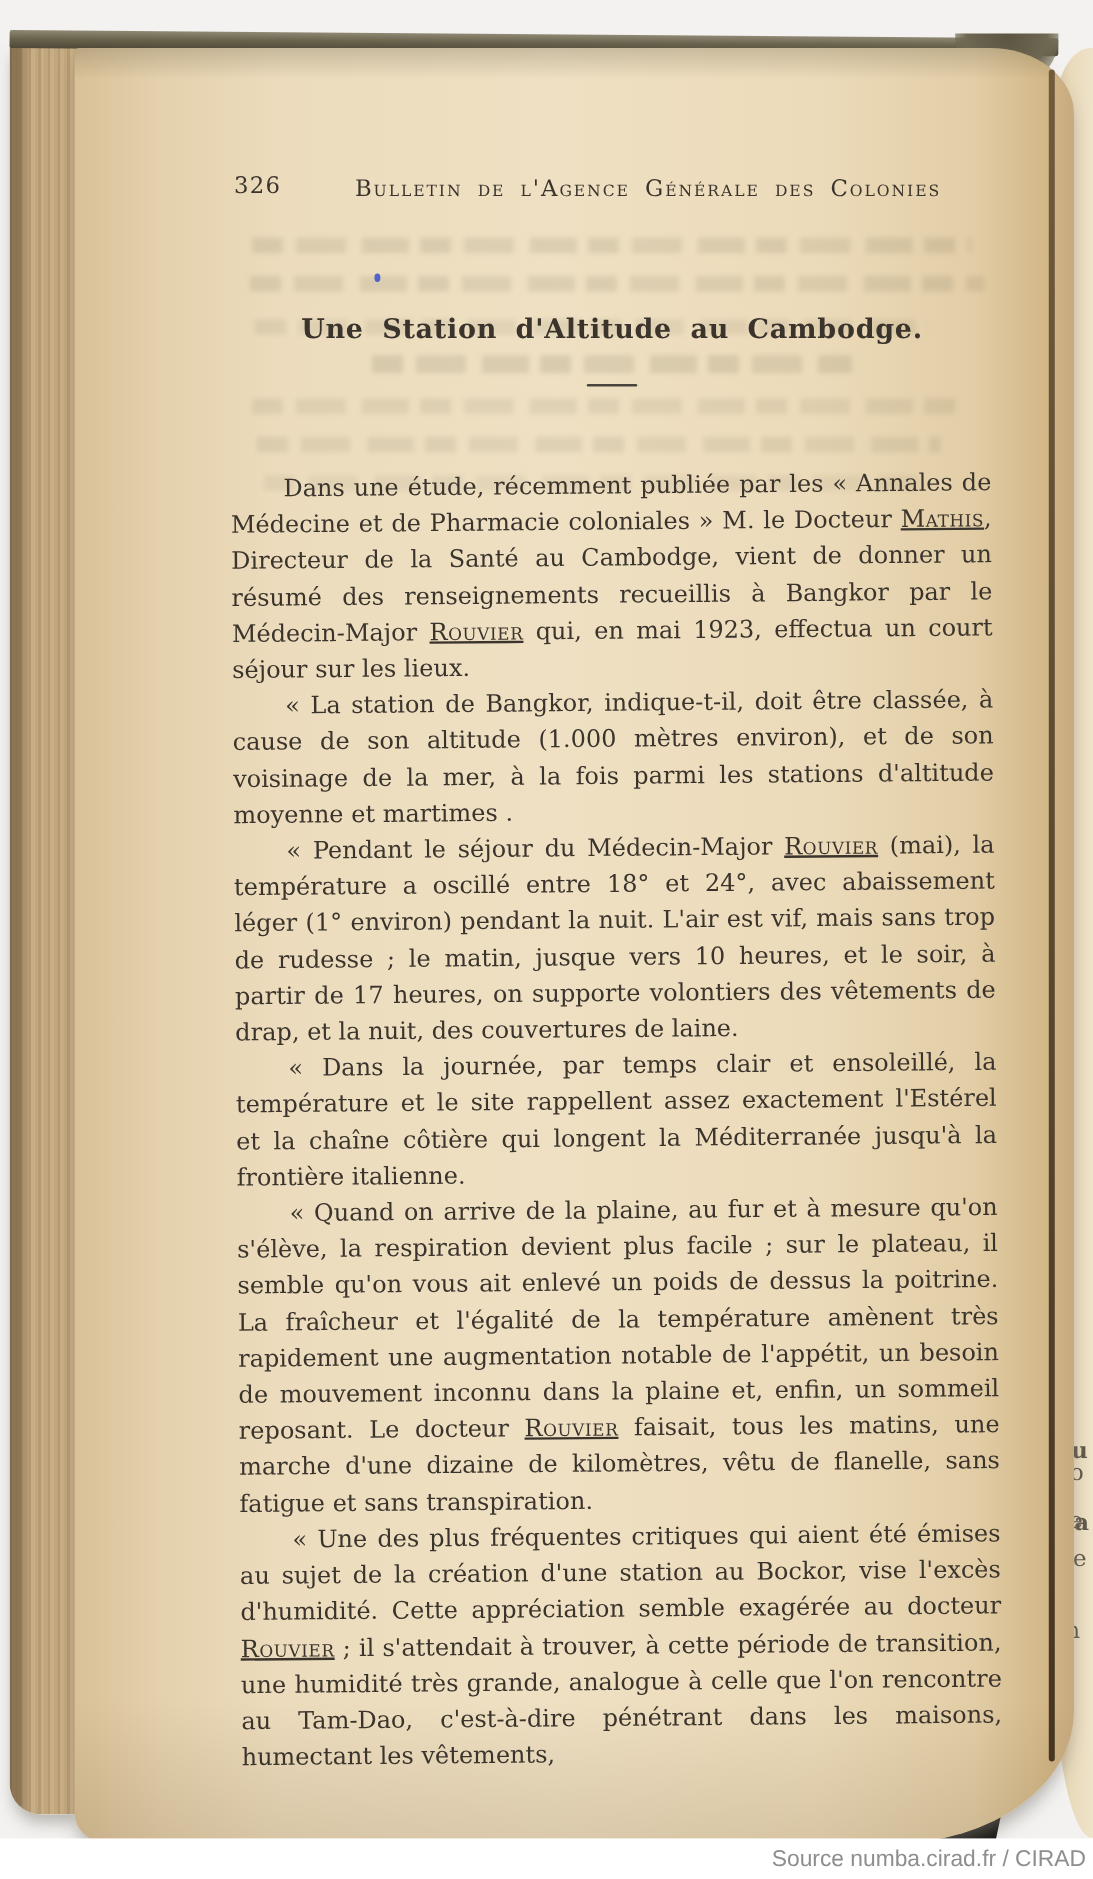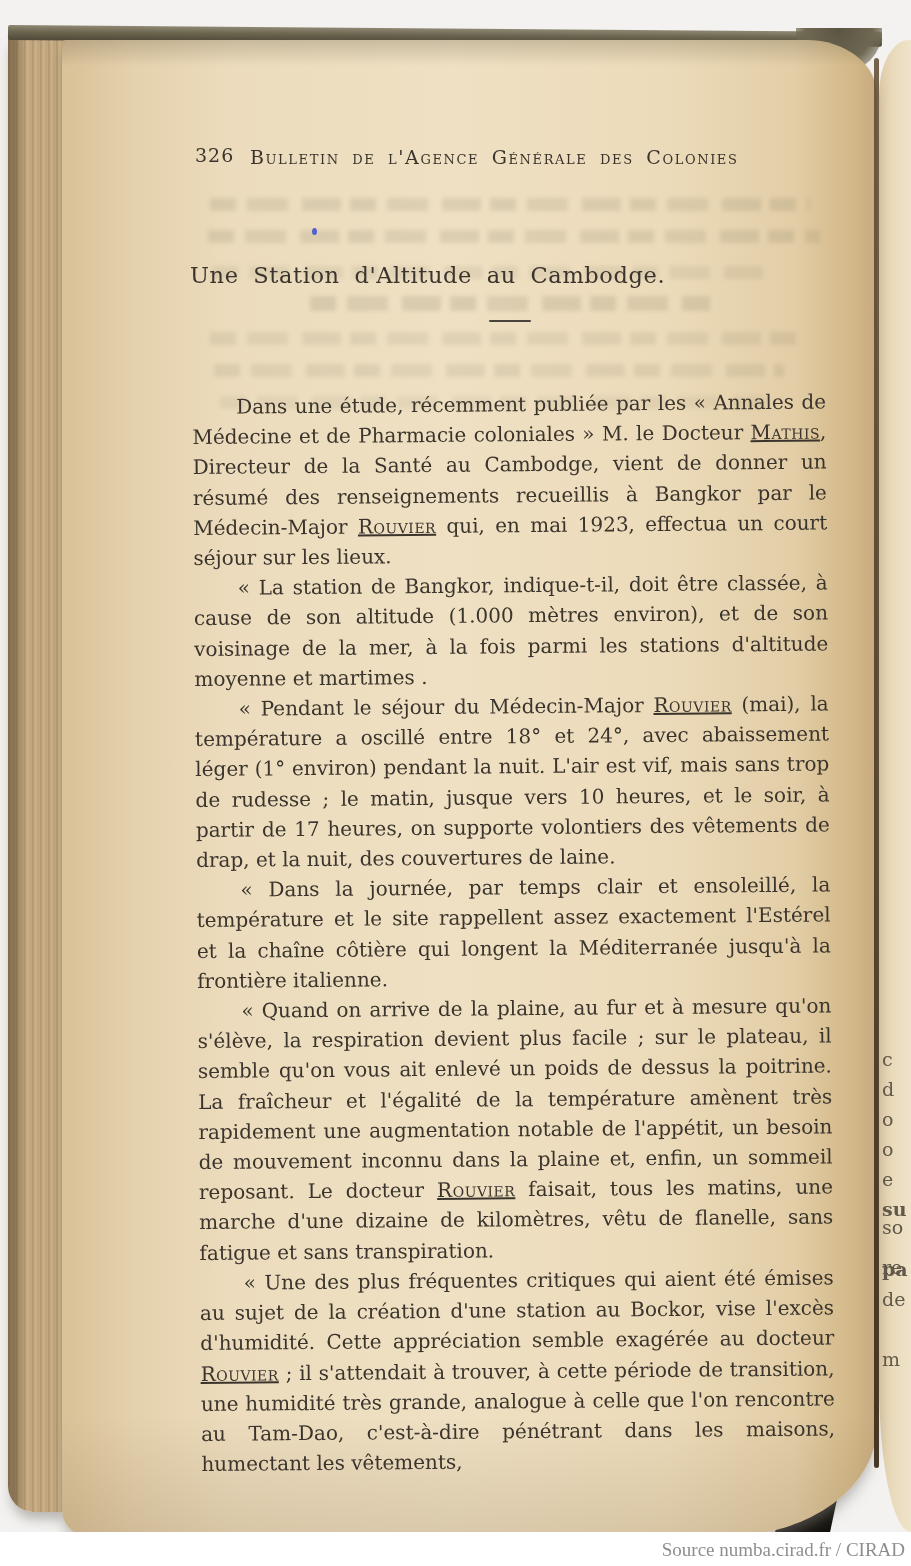--- a/index.html
+++ b/index.html
@@ -32,20 +32,21 @@
     background:
       linear-gradient(180deg,rgba(105,95,70,.28) 0,rgba(105,95,70,0) 26px),
       linear-gradient(180deg,rgba(0,0,0,0) 92%,rgba(120,95,60,.18) 100%),
       linear-gradient(90deg,#d9c198 0px,#e4d0ac 70px,#ecdcbd 170px,#efe0c3 48%,#ecdbba 74%,#e2cda6 90%,#d3b econometrics88 97%,#c7aa80 100%);
     background:
       linear-gradient(180deg,rgba(105,95,70,.28) 0,rgba(105,95,70,0) 26px),
       linear-gradient(180deg,rgba(0,0,0,0) 92%,rgba(120,95,60,.18) 100%),
       linear-gradient(90deg,#d9c198 0px,#e4d0ac 70px,#ecdcbd 170px,#efe0c3 48%,#ecdbba 74%,#e2cda6 90%,#d3b888 97%,#c7aa80 100%);
     border-radius:4px 70px 150px 26px / 4px 55px 110px 26px;
     box-shadow:0 10px 14px -3px rgba(125,122,115,.55);
+    padding-left:18px;
   }
   .crease{
     position:absolute;left:874px;top:58px;width:5px;height:1410px;z-index:5;
     background:linear-gradient(180deg,rgba(95,75,48,.85),rgba(62,47,28,.95));
     border-radius:3px;
   }
   .next-page{
     position:absolute;left:879px;top:40px;width:32px;height:1492px;z-index:3;
     background:linear-gradient(90deg,#dcc9a6 0,#e9dabb 40%,#efe3c9 100%);
     border-radius:30px 0 0 32px / 55px 0 0 150px;
@@ -55,27 +56,27 @@
     background:#14120e;transform:rotate(7deg) skewX(-5deg);
   }
   
   .content{
     position:absolute;left:128px;top:0;width:646px;height:1472px;
     color:#3a342c;
   }
   .header-row{position:absolute;top:104px;left:0;width:640px;}
   .page-number{position:absolute;left:5px;top:0;font-size:19px;letter-spacing:1px;}
   .running-header{
-    position:absolute;left:60px;top:2px;width:580px;
+    position:absolute;left:60px;top:2px;width:580px;text-align:center;
     font-variant:small-caps;font-size:19px;letter-spacing:1.6px;word-spacing:5px;
     white-space:nowrap;
   }
   .article-title{
-    position:absolute;top:222px;left:0;width:640px;
-    font-weight:normal;font-size:22.5px;letter-spacing:.6px;word-spacing:7px;
+    position:absolute;top:222px;left:0;width:640px;text-align:center;
+    font-weight:bold;font-size:22.5px;letter-spacing:.6px;word-spacing:7px;
     white-space:nowrap;
   }
   .title-rule{
     position:absolute;top:280px;left:299px;width:42px;height:2px;
     background:#4a443c;border-radius:1px;
   }
   .body-text{
     position:absolute;top:352px;left:2px;width:634px;
     font-size:20px;line-height:30.2px;
     transform:rotate(-0.5deg);transform-origin:0 0;
@@ -104,21 +105,21 @@
   .facing-letters span{
     position:absolute;left:3px;font-size:19px;color:#60584a;
     font-family:"DejaVu Serif",serif;
   }
   
   .white-strip{
     position:absolute;left:0;bottom:0;width:911px;height:34px;background:#ffffff;z-index:6;
   }
   .caption{
     position:absolute;right:6px;bottom:5px;z-index:7;
-    font-family:Liberation Serif, serif;font-size:19px;color:#8e8e8e;
+    font-family:Liberation Sans, sans-serif;font-size:19px;color:#8e8e8e;
   }
 </style>
 </head>
 <body>
 
 <div class="ribbon"></div>
 
 <div class="edge-stack"></div>
 
 <div class="top-band"></div>

